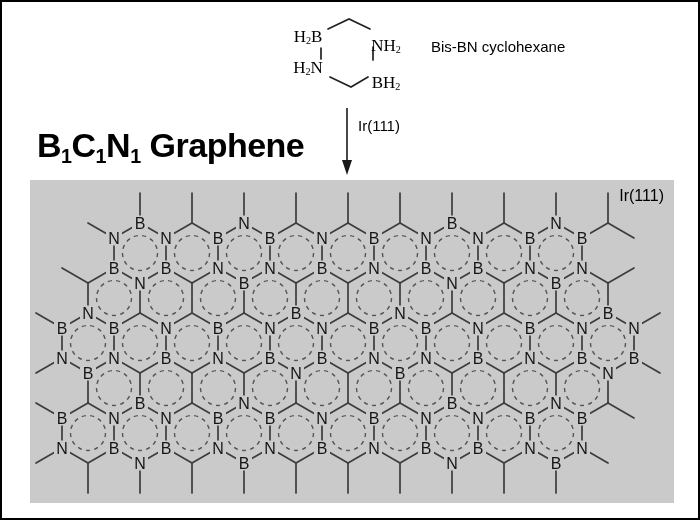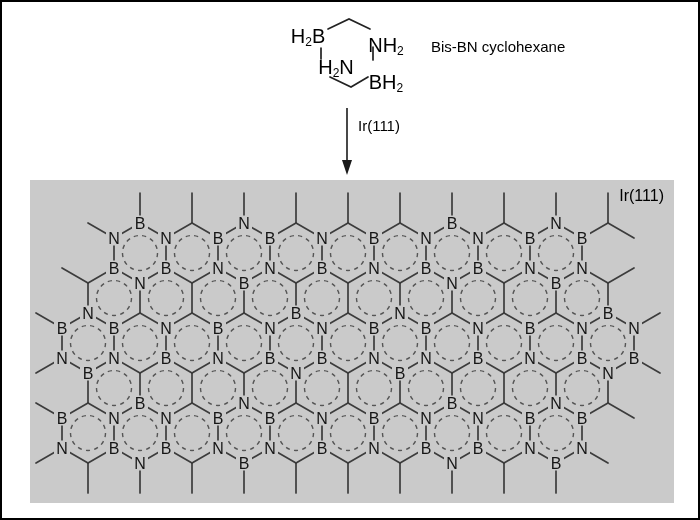--- a/index.html
+++ b/index.html
@@ -1,20 +1,20 @@
 <!DOCTYPE html>
 <html><head>
 <meta charset="utf-8">
 <style>
   html,body{margin:0;padding:0;background:#fff;}
   .page{position:relative;width:700px;height:520px;background:#fff;border:2px solid #000;
         box-sizing:border-box;overflow:hidden;font-family:"Liberation Sans","DejaVu Sans",sans-serif;color:#000;}
   .page svg{position:absolute;left:0;top:0;}
   .txt{position:absolute;white-space:nowrap;}
-  .mol-label{position:absolute;transform:translate(-50%,-50%);font-size:20px;white-space:nowrap;}
+  .mol-label{position:absolute;transform:translate(-50%,-50%);font-size:17px;white-space:nowrap;font-family:Liberation Serif, serif;}
   .sub{font-size:0.6em;vertical-align:-0.22em;}
   #product-title{left:35px;top:124px;font-size:34px;font-weight:bold;letter-spacing:-0.5px;}
   #product-title .sub{font-size:0.58em;vertical-align:-0.28em;}
   #molecule-name{left:429px;top:36px;font-size:15px;}
   #arrow-condition{left:356px;top:115px;font-size:15px;}
   #substrate-label{left:575px;top:185px;width:87px;text-align:right;font-size:16px;}
   #lattice-svg line{stroke-linecap:round;}
 </style>
 </head>
 <body>
@@ -485,20 +485,21 @@
           <text x="138" y="461" dy="5.5" text-anchor="middle" fill="#161616" font-size="16" font-family="Liberation Sans, DejaVu Sans, sans-serif">N</text>
           <text x="242" y="461" dy="5.5" text-anchor="middle" fill="#161616" font-size="16" font-family="Liberation Sans, DejaVu Sans, sans-serif">B</text>
           <text x="450" y="461" dy="5.5" text-anchor="middle" fill="#161616" font-size="16" font-family="Liberation Sans, DejaVu Sans, sans-serif">N</text>
           <text x="554" y="461" dy="5.5" text-anchor="middle" fill="#161616" font-size="16" font-family="Liberation Sans, DejaVu Sans, sans-serif">B</text>
         </g>
     </g>
   </svg>
 
   <span class="mol-label" style="left:306px;top:35px;"><span>H</span><span class="sub">2</span><span>B</span></span>
   <span class="mol-label" style="left:384px;top:44px;"><span>N</span><span>H</span><span class="sub">2</span></span>
-  <span class="mol-label" style="left:306px;top:66px;margin-left:28px;"><span>H</span><span class="sub">2</span><span>N</span></span>
+  <span class="mol-label" style="left:306px;top:66px;"><span>H</span><span class="sub">2</span><span>N</span></span>
   <span class="mol-label" style="left:384px;top:81px;"><span>B</span><span>H</span><span class="sub">2</span></span>
 
   <div class="txt" id="molecule-name">Bis-BN cyclohexane</div>
   <div class="txt" id="arrow-condition">Ir(111)</div>
+  <div class="txt" id="product-title"><span>B</span><span class="sub">1</span><span>C</span><span class="sub">1</span><span>N</span><span class="sub">1</span><span> Graphene</span></div>
   <div class="txt" id="substrate-label">Ir(111)</div>
 
 </div>
 
 </body></html>

